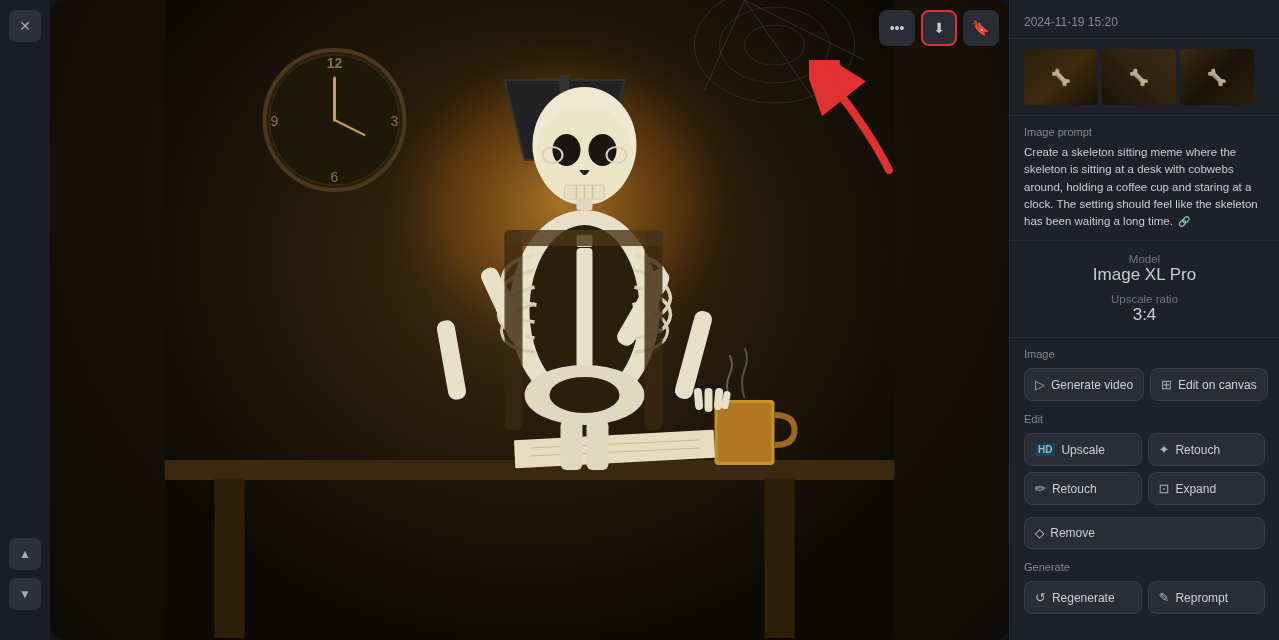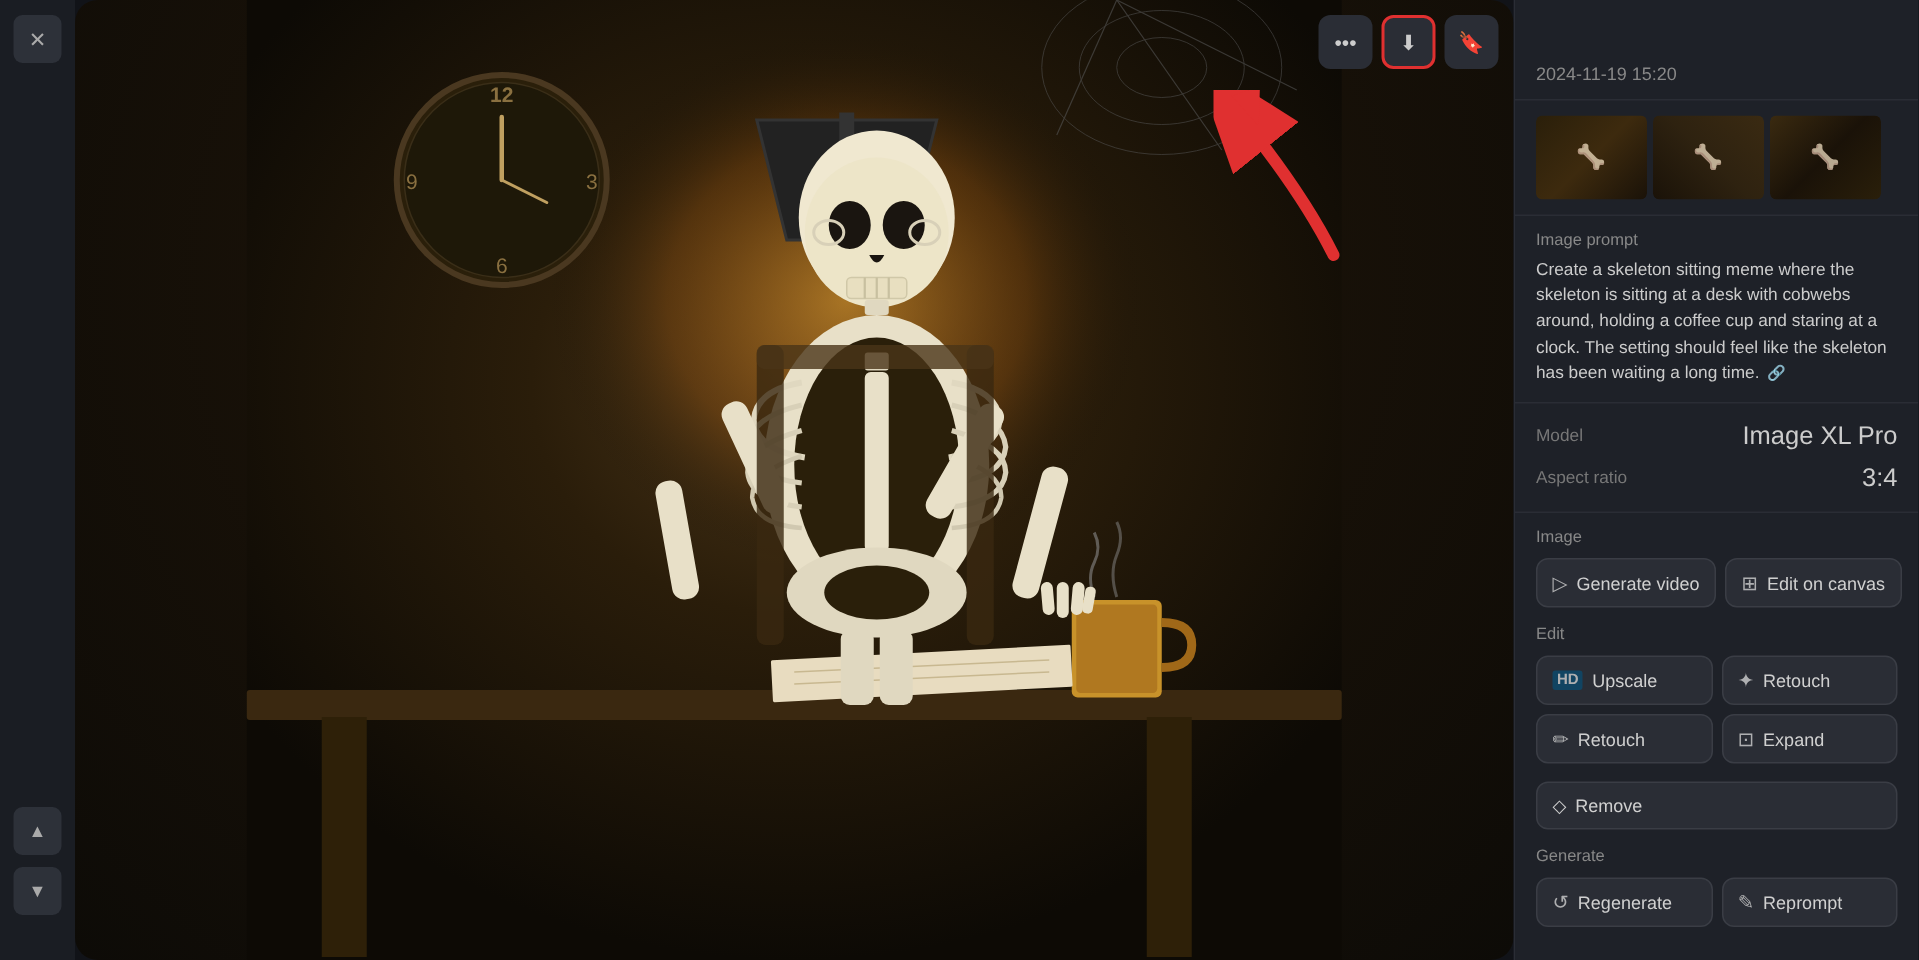--- a/index.html
+++ b/index.html
@@ -129,21 +129,20 @@
 
     
     .right-panel {
       width: 270px;
       background: #1e2128;
       border-left: 1px solid #2a2d35;
       display: flex;
       flex-direction: column;
       overflow-y: auto;
       flex-shrink: 0;
-      justify-content: flex-end;
     }
 
     .right-panel::-webkit-scrollbar { width: 4px; }
     .right-panel::-webkit-scrollbar-track { background: #1e2128; }
     .right-panel::-webkit-scrollbar-thumb { background: #3a3d45; border-radius: 2px; }
 
     .panel-header {
       padding: 12px 14px 8px;
       border-bottom: 1px solid #2a2d35;
     }
@@ -213,20 +212,21 @@
     .meta-section {
       padding: 8px 14px;
       border-bottom: 1px solid #2a2d35;
     }
 
     .meta-row {
       display: flex;
       justify-content: space-between;
       align-items: center;
       padding: 4px 0;
+      flex-direction: column;
     }
 
     .meta-key {
       font-size: 11.5px;
       color: #777;
     }
 
     .meta-val {
       font-size: 17px;
       color: #ccc;
@@ -471,21 +471,21 @@
       <span class="link-icon">🔗</span>
     </div>
   </div>
 
   <div class="meta-section">
     <div class="meta-row">
       <span class="meta-key">Model</span>
       <span class="meta-val">Image XL Pro</span>
     </div>
     <div class="meta-row">
-      <span class="meta-key">Aspect ratio</span>
+      <span class="meta-key">Upscale ratio</span>
       <span class="meta-val">3:4</span>
     </div>
   </div>
 
   <div class="action-section">
 
     <div class="section-label">Image</div>
     <div class="action-grid">
       <button class="action-btn">
         <span class="btn-icon">▷</span>

